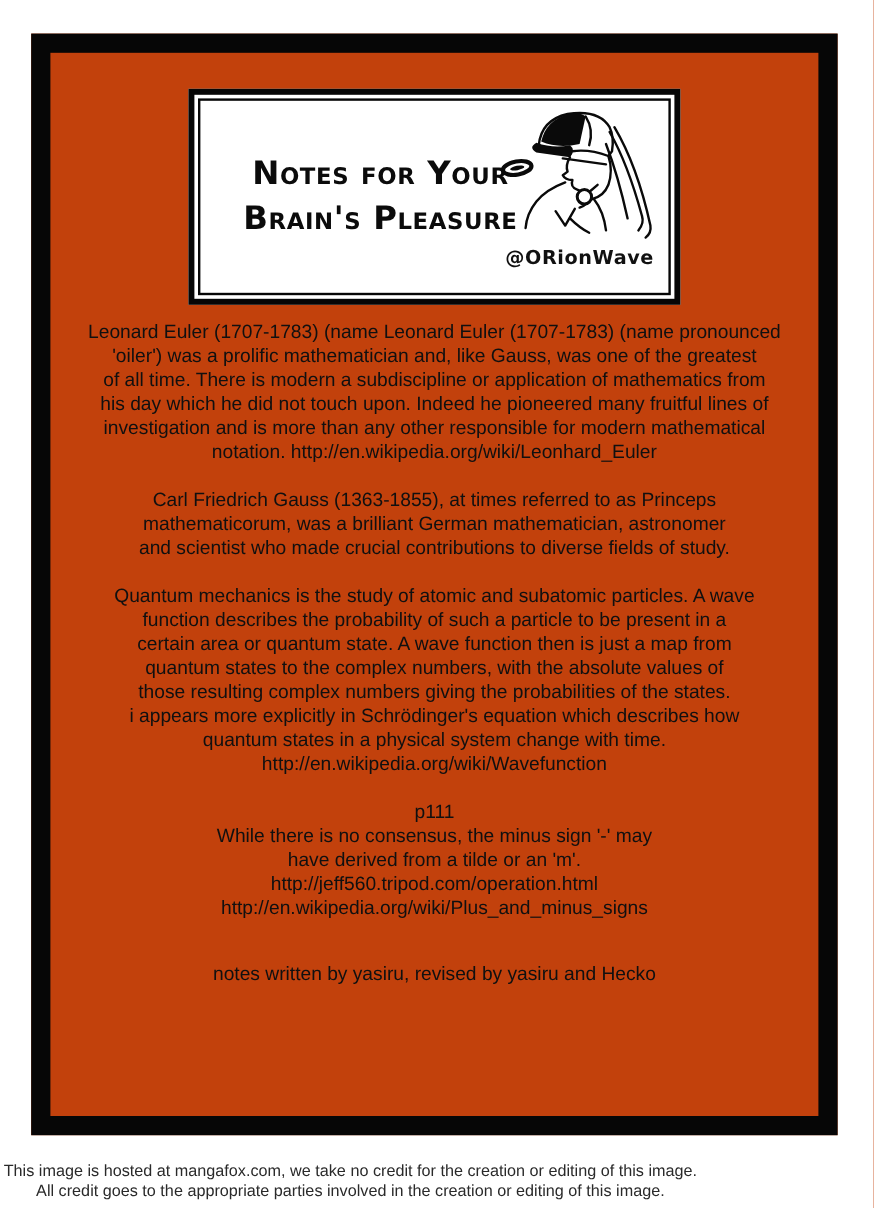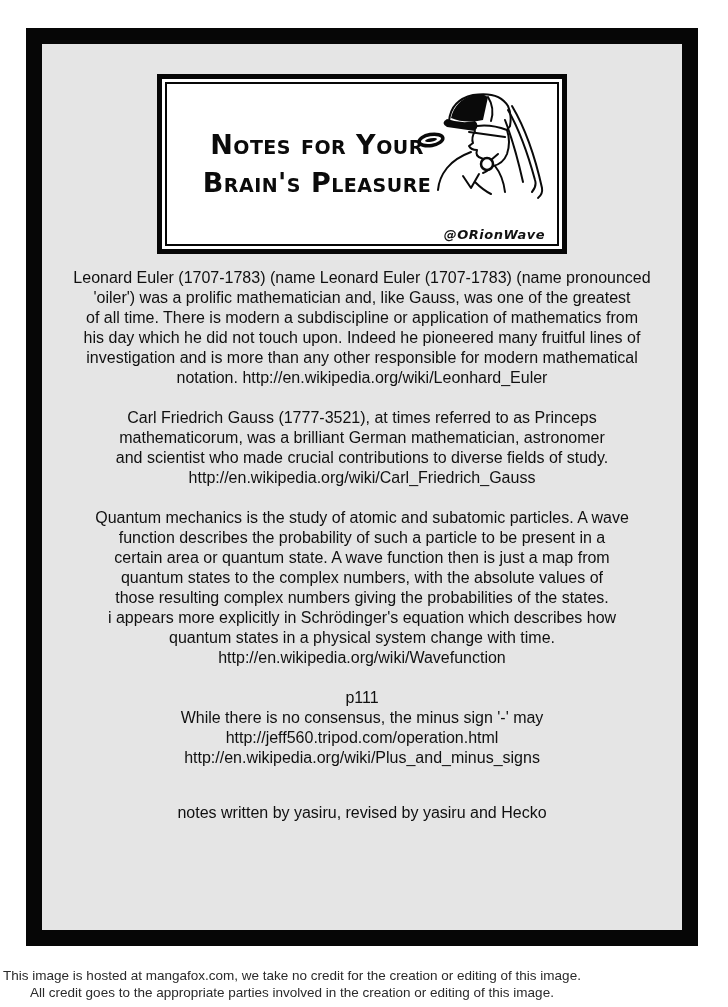--- a/index.html
+++ b/index.html
@@ -3,39 +3,39 @@
 <meta charset="utf-8">
 <style>
   html,body{margin:0;padding:0;}
   body{
     width:728px;height:1007px;position:relative;overflow:hidden;
     background:#ffffff;color:#0a0a0a;
     font-family:"Liberation Sans", sans-serif;
   }
   .frame{
     position:absolute;left:26px;top:28px;width:640px;height:886px;
-    border:16px solid #060606;background:#e5e5e5;box-sizing:content-box;
+    border:16px solid #060606;background:#c2410c;box-sizing:content-box;
   }
   .title-box{
     box-sizing:border-box;width:410px;margin:30px auto 0;
     border:5px solid #060606;padding:3px;background:#ffffff;
   }
   .title-inner{
     border:2px solid #060606;height:160px;position:relative;background:#ffffff;
   }
   .title-text{
     position:absolute;left:16px;top:42px;width:268px;text-align:center;
     font-family:"DejaVu Sans", sans-serif;font-weight:bold;font-variant:small-caps;
     font-size:27px;line-height:38px;letter-spacing:0.5px;color:#0b0b0b;
   }
   .doodle{position:absolute;right:4px;top:4px;}
   .signature{
-    position:absolute;right:12px;bottom:2px;
-    font-family:"DejaVu Sans", sans-serif;font-style:italic;font-weight:bold;
-    font-size:13px;letter-spacing:0.5px;color:#111;
+    position:absolute;right:12px;bottom:20px;
+    font-family:"DejaVu Sans", sans-serif;font-weight:bold;
+    font-size:16px;letter-spacing:0.5px;color:#111;
   }
   .notes{
     margin-top:14px;text-align:center;
     font-size:16px;line-height:20px;color:#101010;
   }
   .note{margin:0 0 20px;}
   .note:last-child{margin-bottom:0;}
   .note .tline, .note .eqline{white-space:nowrap;}
   .note sup{font-size:9.5px;vertical-align:5px;}
   .credits{margin-top:35px;}
@@ -98,38 +98,38 @@
   <div class="notes">
     <div class="note">
         <div class="tline">Leonard Euler (1707-1783) (name Leonard Euler (1707-1783) (name pronounced</div>
         <div class="tline">'oiler') was a prolific mathematician and, like Gauss, was one of the greatest</div>
         <div class="tline">of all time. There is modern a subdiscipline or application of mathematics from</div>
         <div class="tline">his day which he did not touch upon. Indeed he pioneered many fruitful lines of</div>
         <div class="tline">investigation and is more than any other responsible for modern mathematical</div>
         <div class="tline">notation. http://en.wikipedia.org/wiki/Leonhard_Euler</div>
       </div>
     <div class="note">
-        <div class="tline">Carl Friedrich Gauss (1777-3521), at times referred to as Princeps</div>
+        <div class="tline">Carl Friedrich Gauss (1363-1855), at times referred to as Princeps</div>
         <div class="tline">mathematicorum, was a brilliant German mathematician, astronomer</div>
         <div class="tline">and scientist who made crucial contributions to diverse fields of study.</div>
-        <div class="tline">http://en.wikipedia.org/wiki/Carl_Friedrich_Gauss</div>
       </div>
     <div class="note">
         <div class="tline">Quantum mechanics is the study of atomic and subatomic particles. A wave</div>
         <div class="tline">function describes the probability of such a particle to be present in a</div>
         <div class="tline">certain area or quantum state. A wave function then is just a map from</div>
         <div class="tline">quantum states to the complex numbers, with the absolute values of</div>
         <div class="tline">those resulting complex numbers giving the probabilities of the states.</div>
         <div class="tline">i appears more explicitly in Schrödinger's equation which describes how</div>
         <div class="tline">quantum states in a physical system change with time.</div>
         <div class="tline">http://en.wikipedia.org/wiki/Wavefunction</div>
       </div>
     <div class="note">
         <div class="tline">p111</div>
         <div class="tline">While there is no consensus, the minus sign '-' may</div>
+        <div class="tline">have derived from a tilde or an 'm'.</div>
         <div class="tline">http://jeff560.tripod.com/operation.html</div>
         <div class="tline">http://en.wikipedia.org/wiki/Plus_and_minus_signs</div>
       </div>
     <div class="note">
     </div>
     <div class="note credits">
       <div class="tline">notes written by yasiru, revised by yasiru and Hecko</div>
     </div>
   </div>
 

